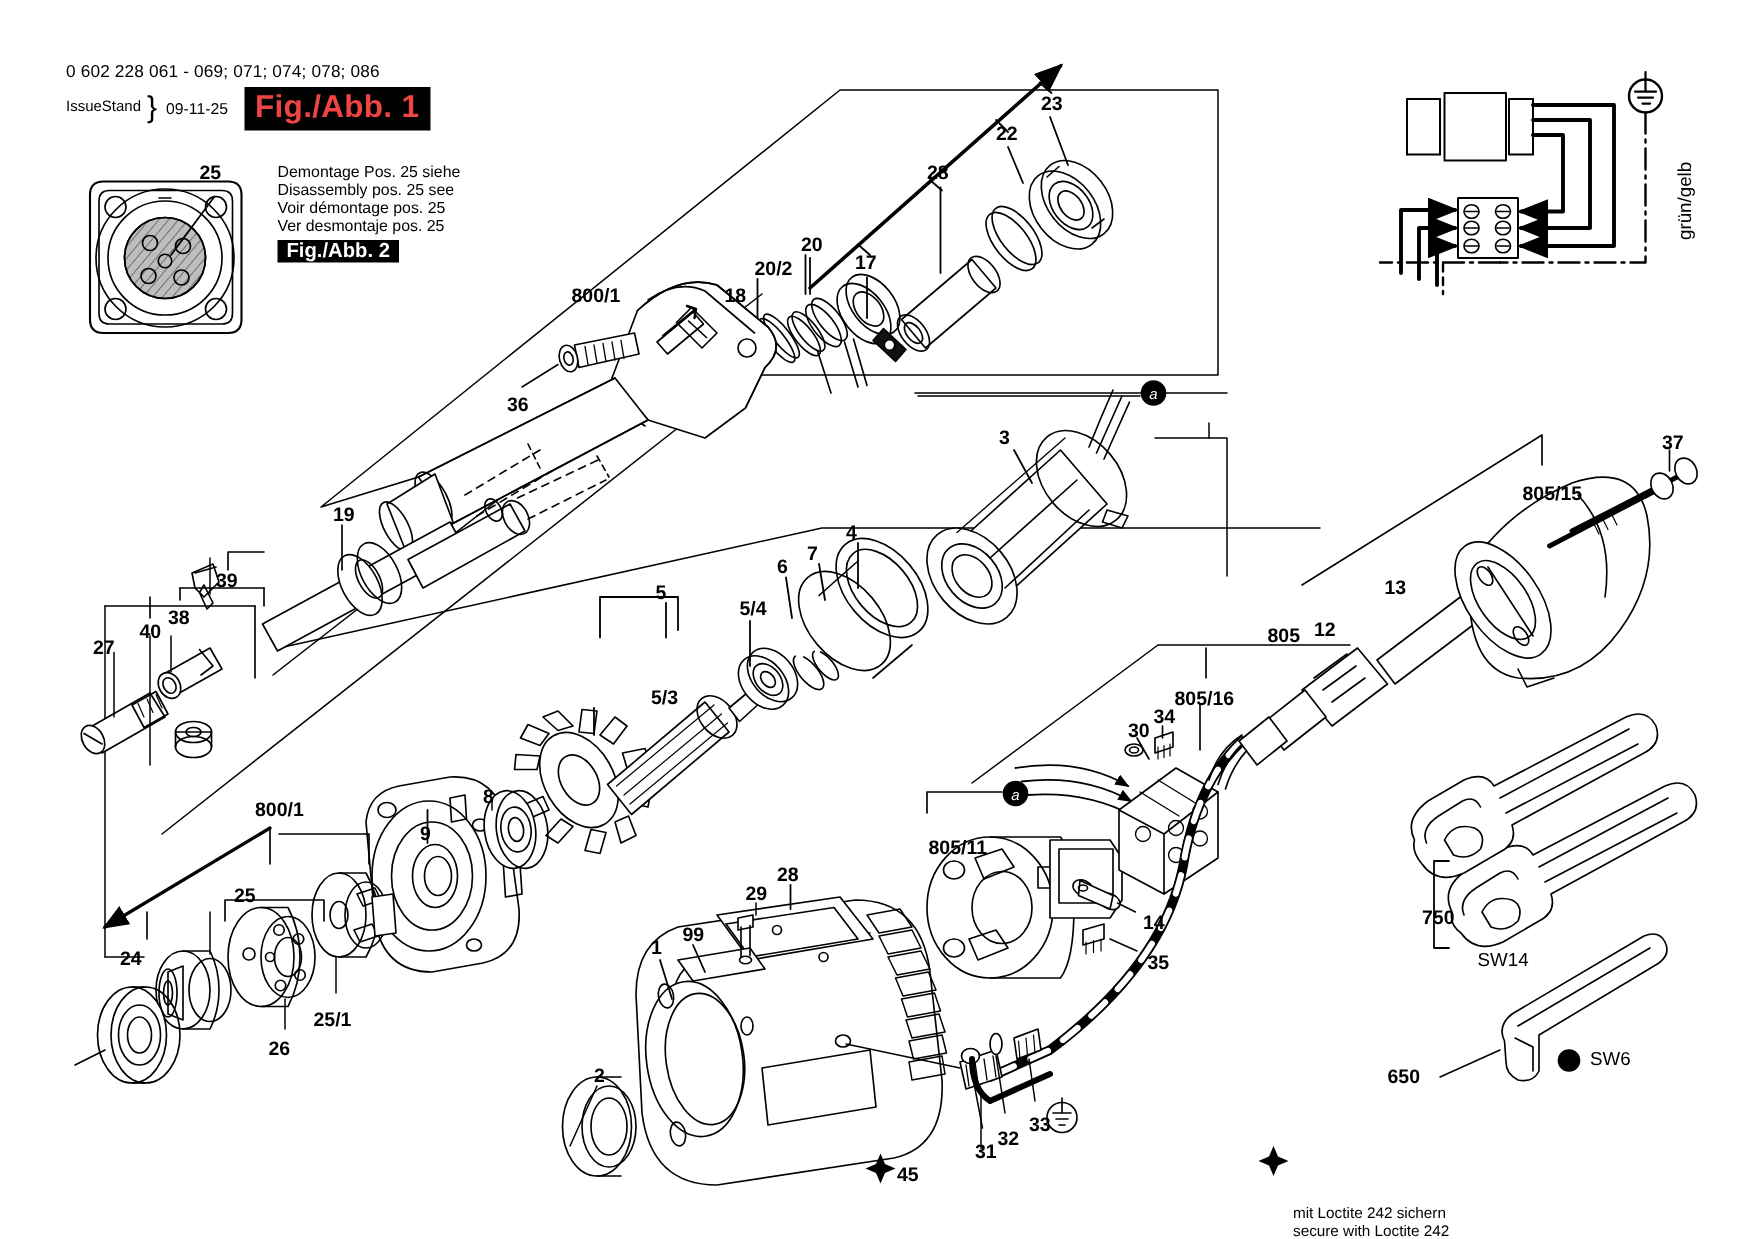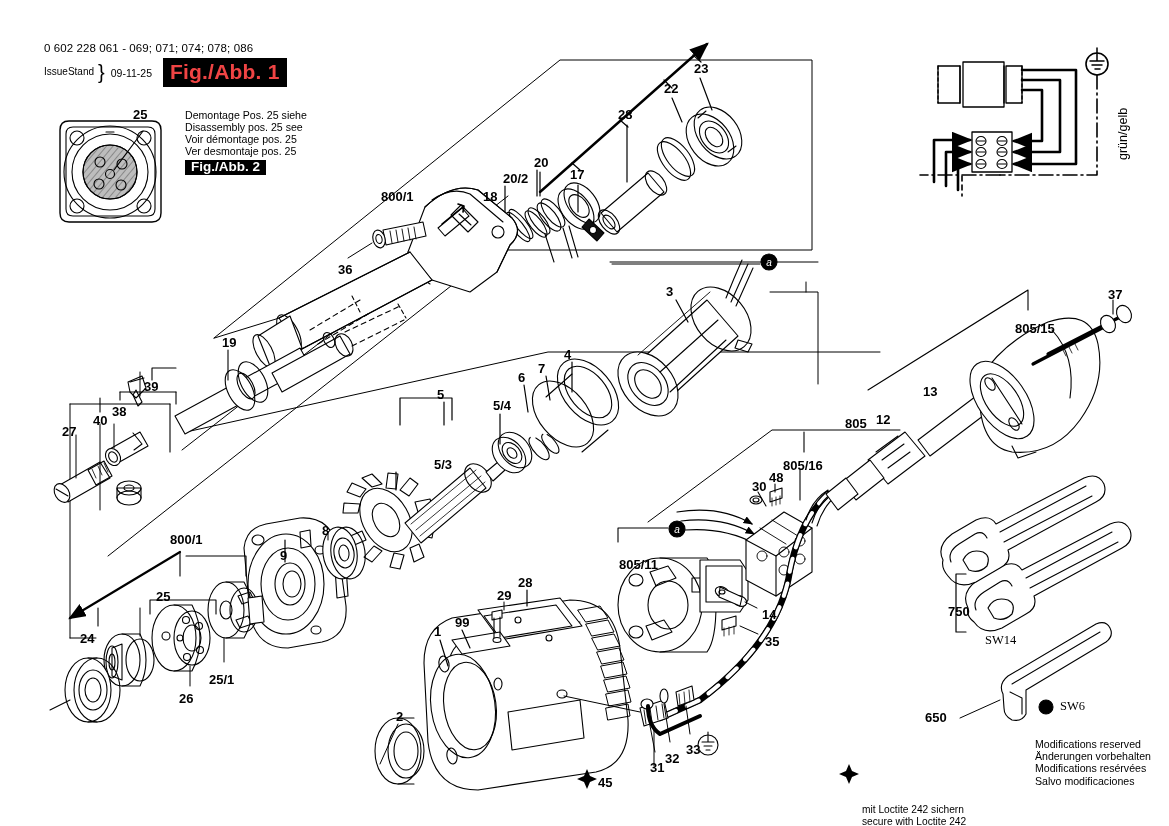--- a/index.html
+++ b/index.html
@@ -61,21 +61,21 @@
   
   .pn{
     position:absolute;
     font-size:13px;font-weight:bold;
     white-space:nowrap;
     line-height:13px;
   }
 
   
   .txt{
-    position:absolute;font-size:11px;white-space:nowrap;line-height:12.5px;font-family:Liberation Serif, serif;
+    position:absolute;font-size:11px;white-space:nowrap;line-height:12.5px;
   }
   .txt.b{font-weight:bold;font-size:12.5px;}
 
   
   .foot-right{
     position:absolute;right:18px;top:738px;
     font-size:10.6px;line-height:12.2px;text-align:left;white-space:nowrap;
   }
   .foot-loctite{
     position:absolute;left:848px;top:804px;
@@ -786,21 +786,21 @@
       <div class="pn" style="left: 497px; top: 589px;">29</div>
       <div class="pn" style="left: 518px; top: 576px;">28</div>
       <div class="pn" style="left: 396px; top: 710px;">2</div>
       <div class="pn" style="left: 598px; top: 776px;">45</div>
       <div class="pn" style="left: 650px; top: 761px;">31</div>
       <div class="pn" style="left: 665px; top: 752px;">32</div>
       <div class="pn" style="left: 686px; top: 743px;">33</div>
       <div class="pn" style="left: 762px; top: 608px;">14</div>
       <div class="pn" style="left: 765px; top: 635px;">35</div>
       <div class="pn" style="left: 752px; top: 480px;">30</div>
-      <div class="pn" style="left: 769px; top: 471px;">48</div>
+      <div class="pn" style="left: 769px; top: 471px;">34</div>
       <div class="pn" style="left: 797px; top: 417px; margin-left: 48px;">805</div>
       <div class="pn" style="left: 783px; top: 459px;">805/16</div>
       <div class="pn" style="left: 619px; top: 558px;">805/11</div>
       <div class="pn" style="left: 876px; top: 413px;">12</div>
       <div class="pn" style="left: 923px; top: 385px;">13</div>
       <div class="pn" style="left: 1015px; top: 322px;">805/15</div>
       <div class="pn" style="left: 1108px; top: 288px;">37</div>
     </div>
 
   <div class="vert-text" style="left:1116px;top:160px;font-weight:normal;">grün/gelb</div>
@@ -808,22 +808,16 @@
   <div class="pn" style="left:948px;top:605px;">750</div>
   <div class="txt b" style="left:985px;top:634px;font-weight:normal;font-size:12.5px;">SW14</div>
   <div class="pn" style="left:925px;top:711px;">650</div>
   <div class="txt" style="left:1060px;top:700px;font-size:12.5px;">SW6</div>
 
   <div class="foot-loctite">
     <div style="padding-left:14px;">mit Loctite 242 sichern</div>
     <div style="padding-left:14px;">secure with Loctite 242</div>
   </div>
 
-  <div class="foot-right">
-    <div>Modifications reserved</div>
-    <div>Änderungen vorbehalten</div>
-    <div>Modifications resérvées</div>
-    <div>Salvo modificaciones</div>
-  </div>
 
   <div class="pn" style="left:133px;top:108px;">25</div>
 
 </div>
 
 </body></html>

